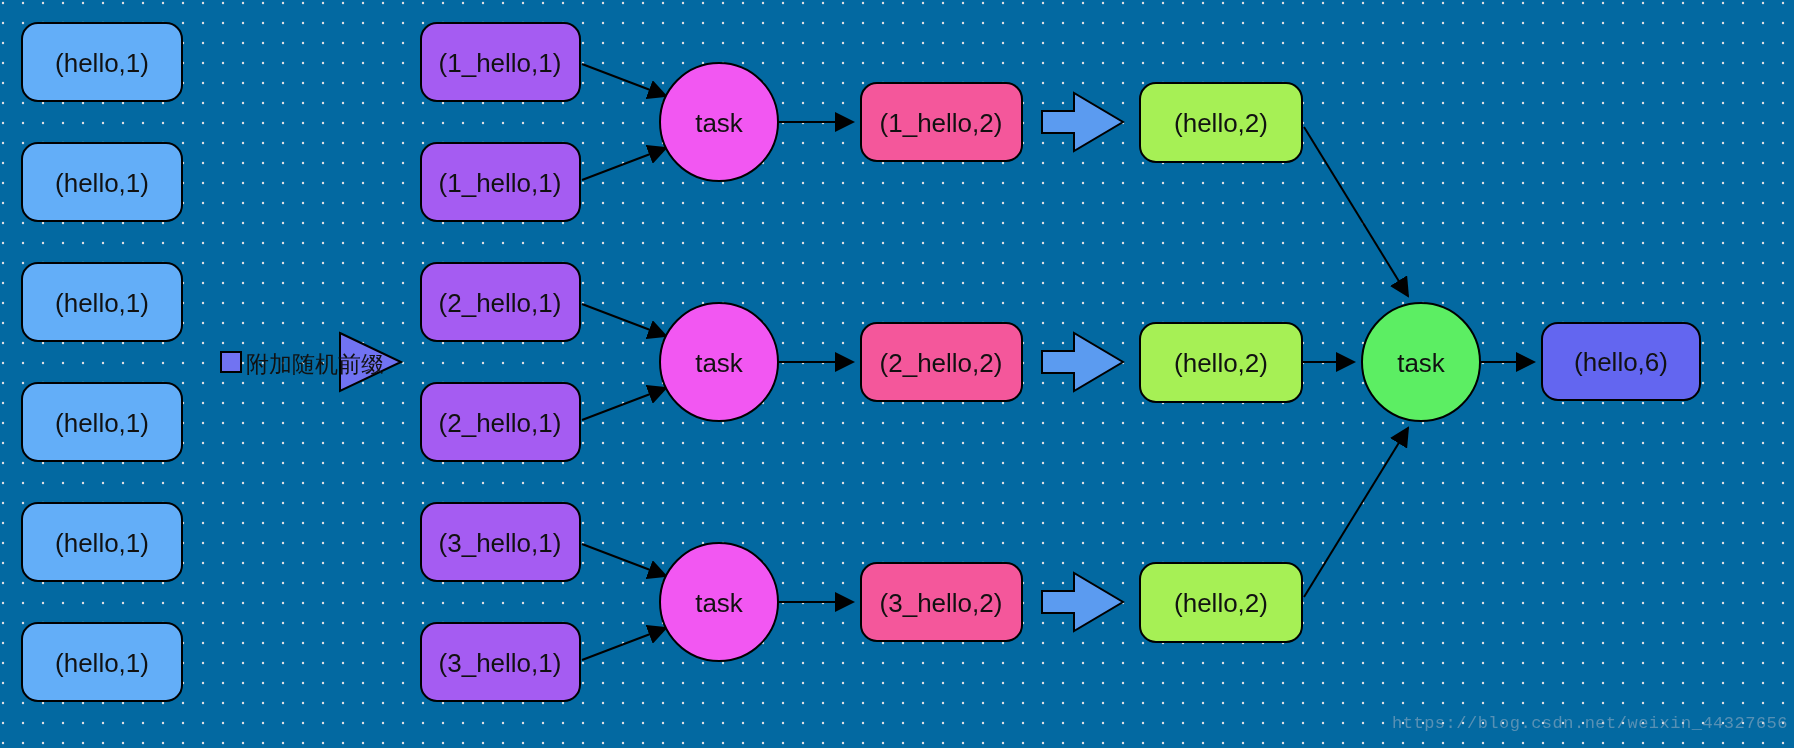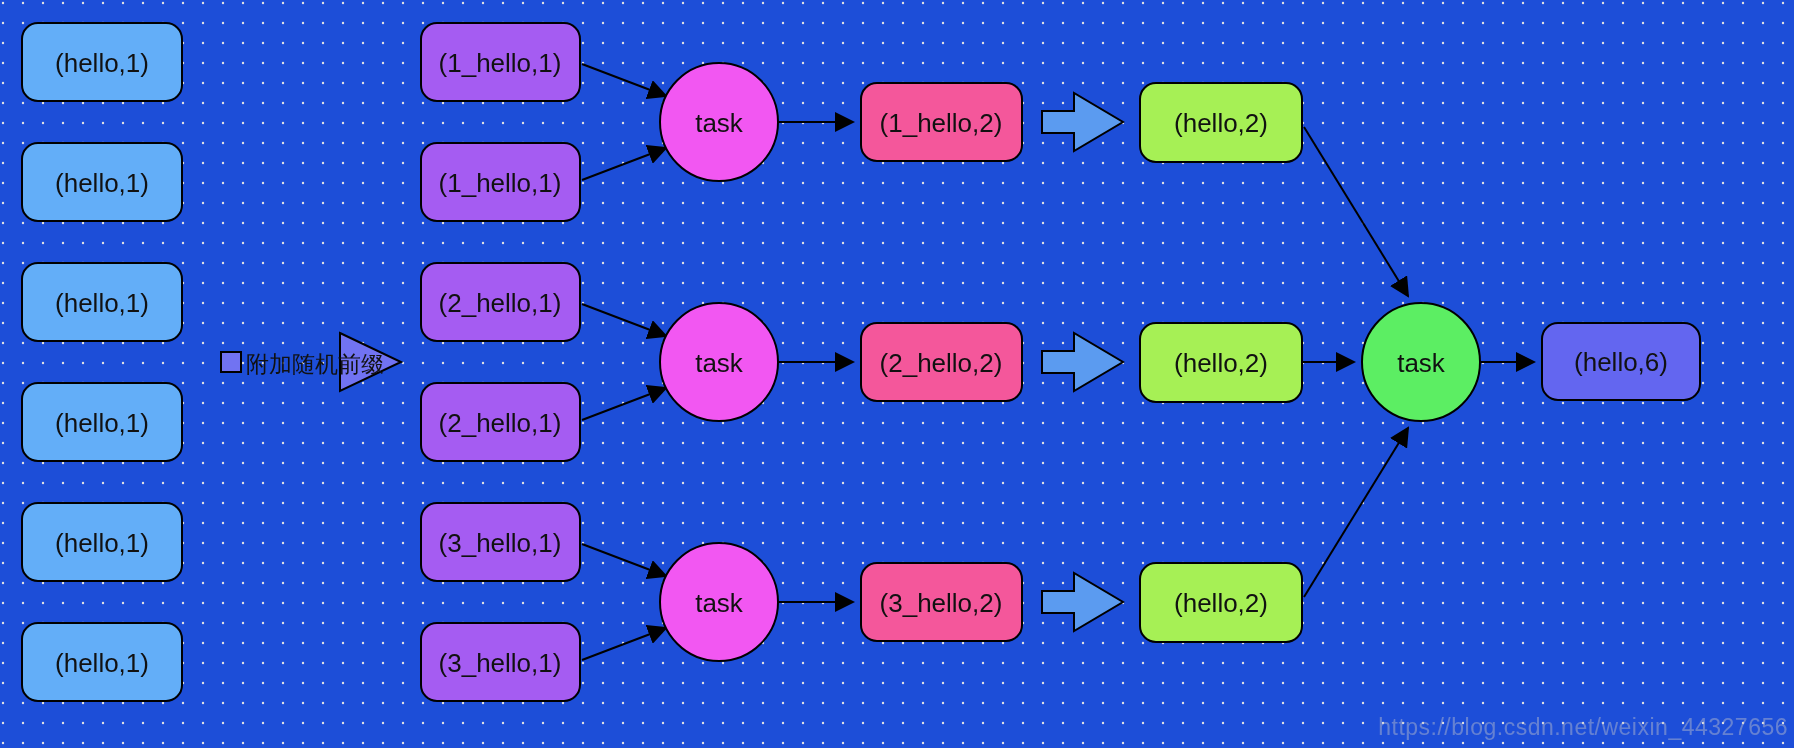--- a/index.html
+++ b/index.html
@@ -1,40 +1,41 @@
 <!DOCTYPE html>
 <html><head>
 <meta charset="utf-8">
 <style>
   html,body{margin:0;padding:0;background:#ffffff;}
   .canvas{
     position:relative;
     width:1794px;height:748px;
-    background:#1d4ed8;
+    background:#0369a1;
     font-family:"Liberation Sans", sans-serif;
     overflow:hidden;
   }
   svg{position:absolute;left:0;top:0;}
   .node-label{
     font-family:"Liberation Sans", sans-serif;
     font-size:26px;
     fill:#111111;
   }
   .cn-label{
     font-family:"Liberation Sans", sans-serif;
     font-size:23px;
     fill:#111111;
   }
   .watermark{
     position:absolute;
     right:6px;
     top:714px;
-    font-size:23px;
+    font-size:17px;
     color:rgba(190,194,205,0.45);
     letter-spacing:0.5px;
+    font-family:Liberation Mono, monospace;
   }
 </style>
 </head>
 <body>
 
 <div class="canvas">
 <svg width="1794" height="748" viewBox="0 0 1794 748">
   <defs>
     <pattern id="dots" width="20" height="20" patternUnits="userSpaceOnUse">
       <circle cx="3" cy="3" r="1.2" fill="#e2e2e4"></circle>

